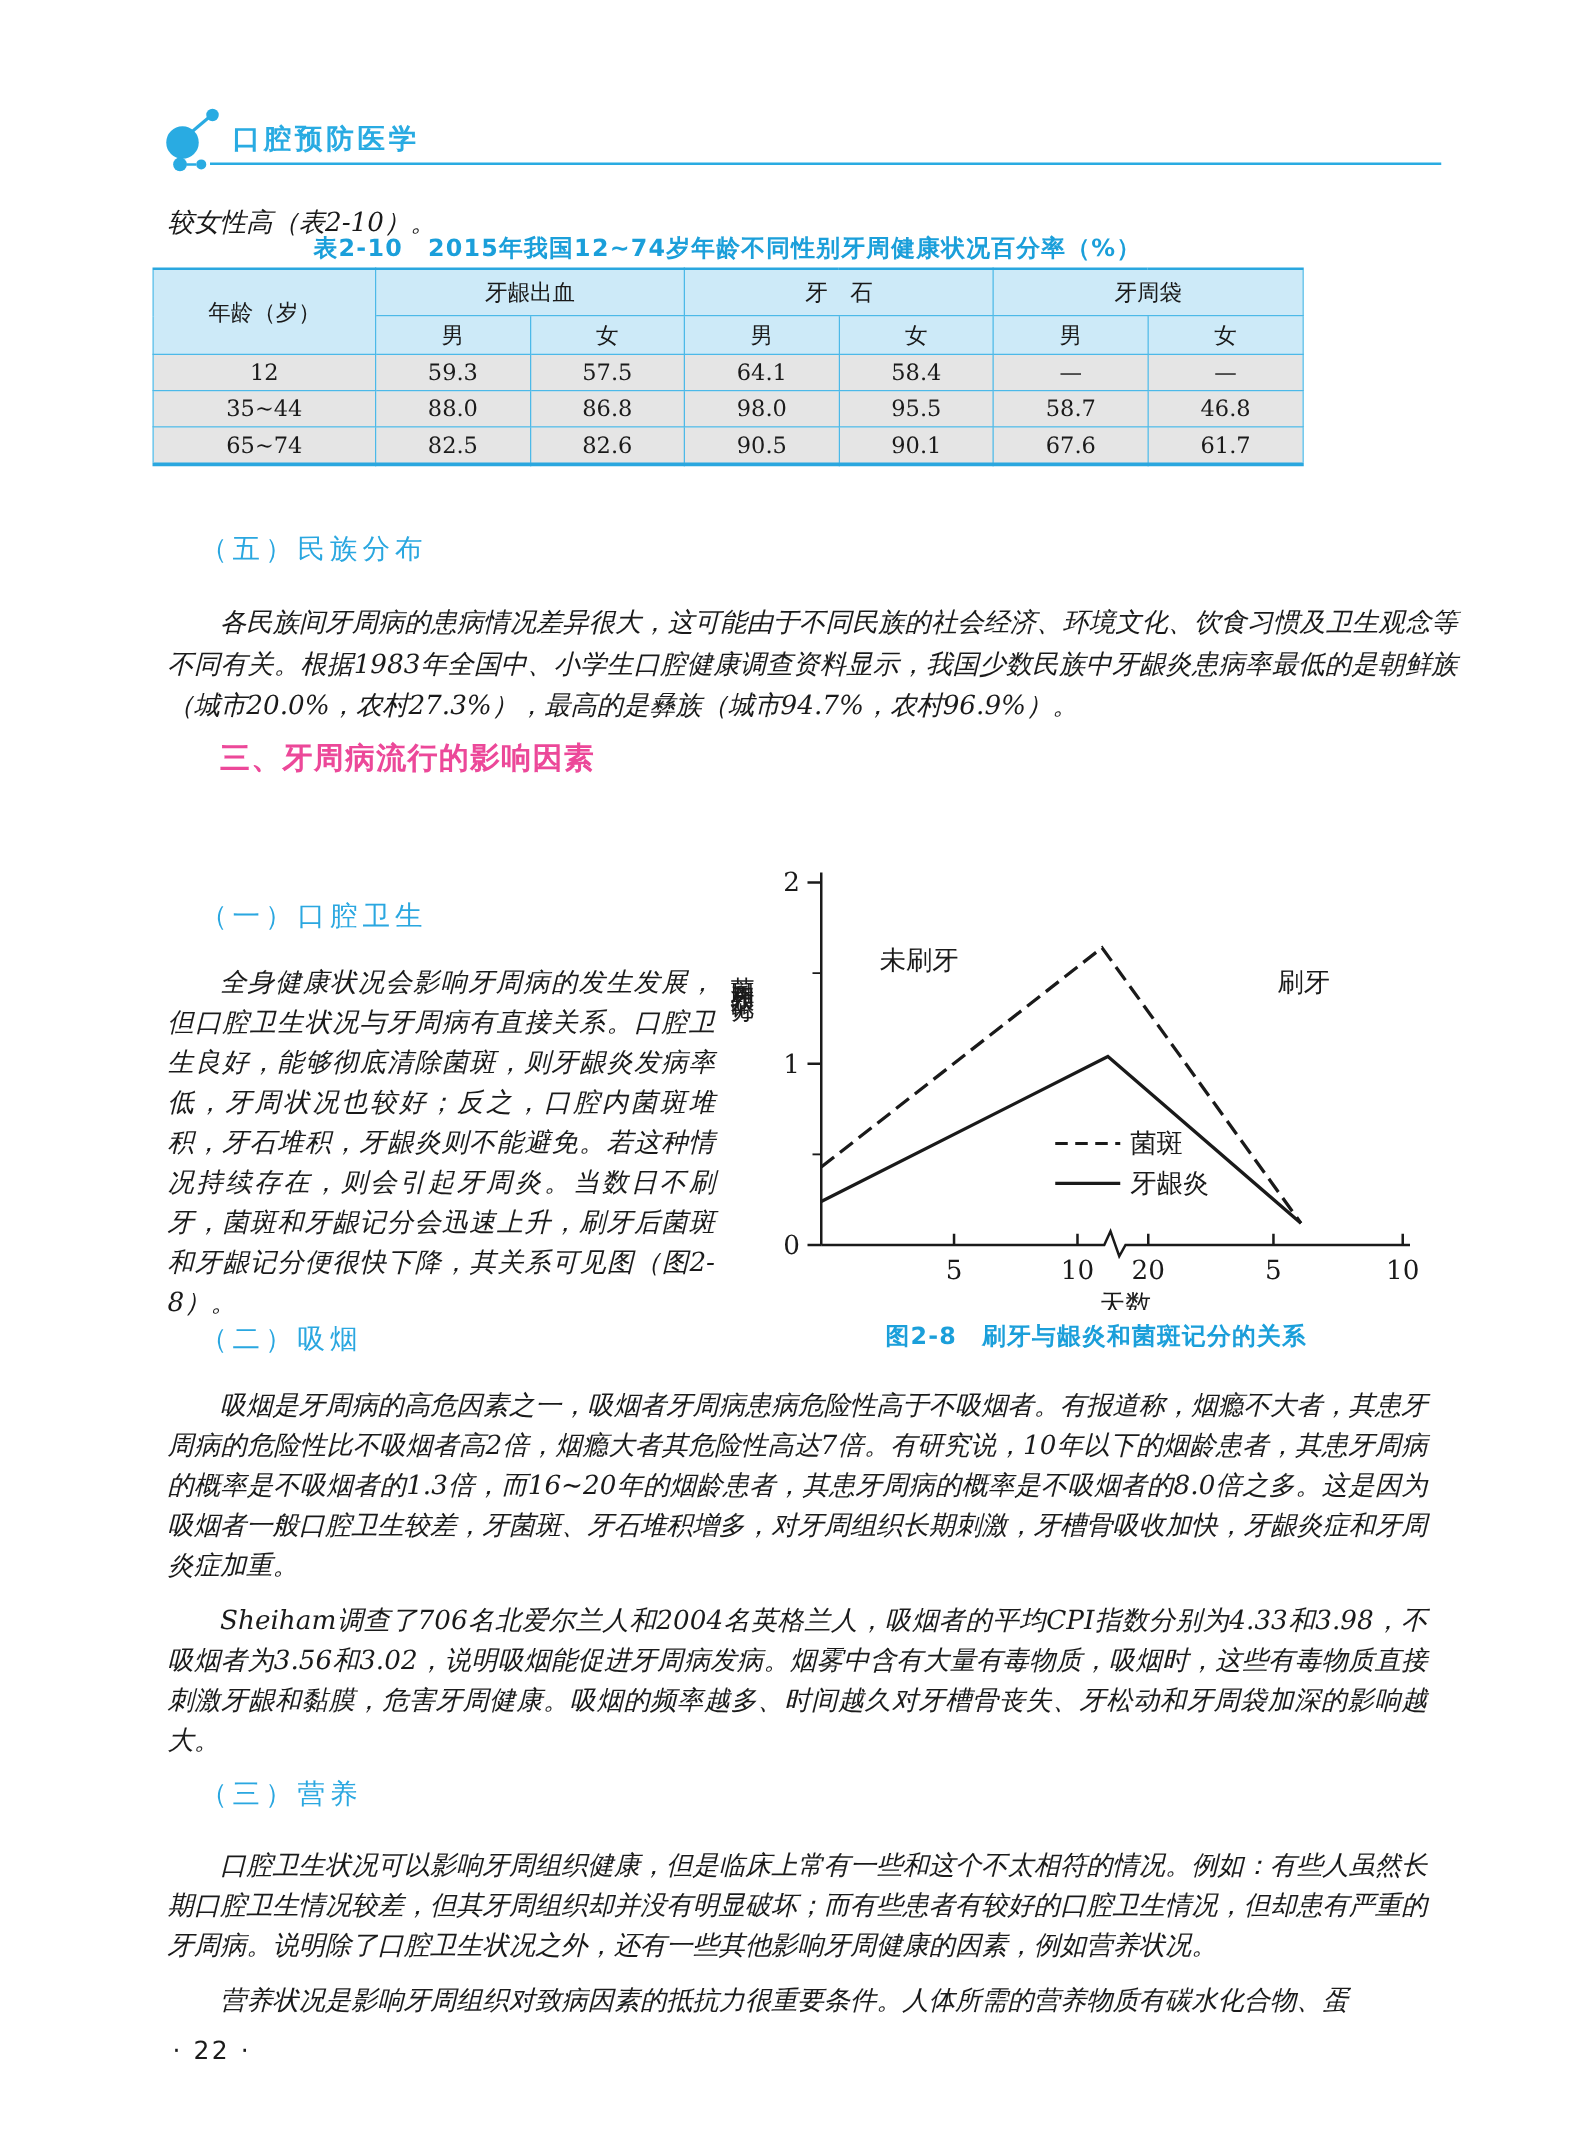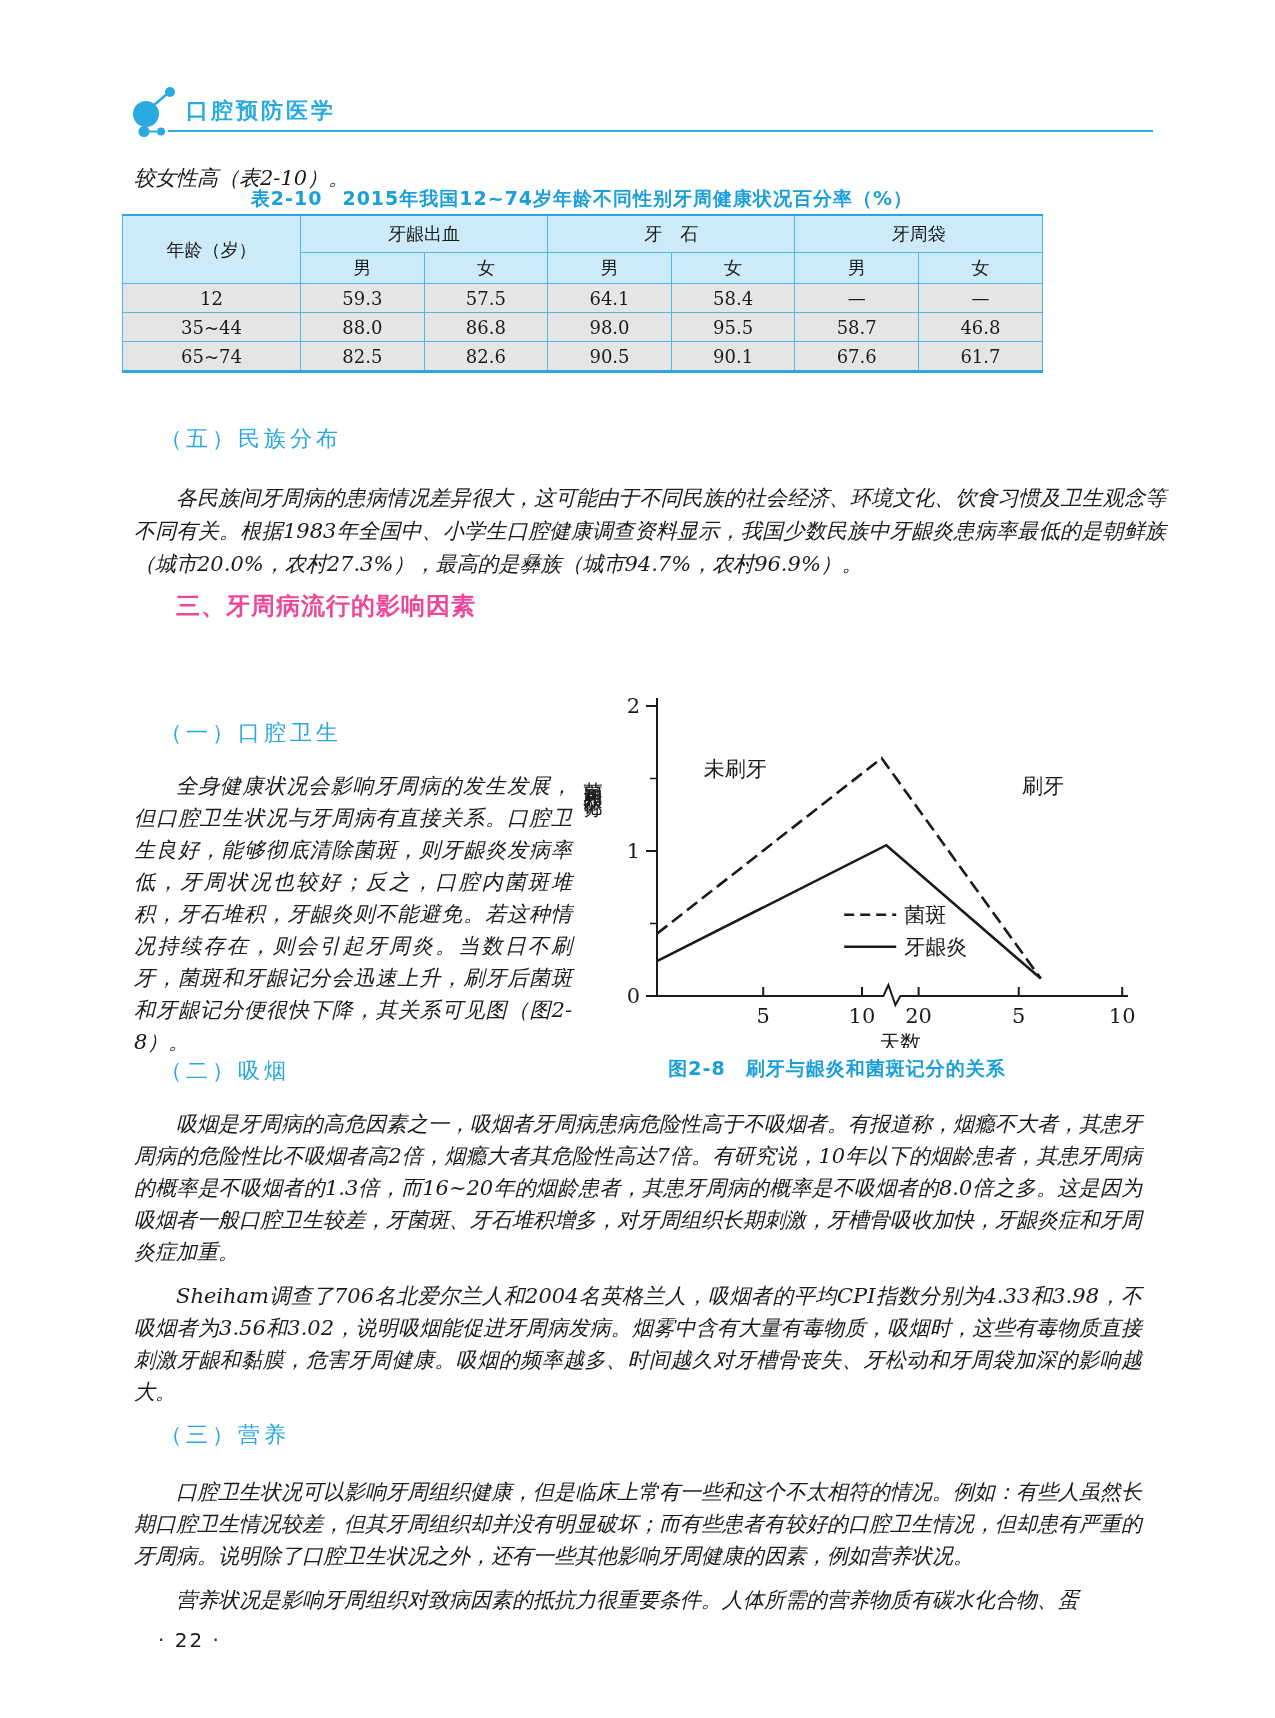--- a/index.html
+++ b/index.html
@@ -28,24 +28,24 @@
                font-weight:normal;padding:0;color:#1a1a1a;}
   .perio-table thead th{background:#cdeaf8;}
   .perio-table thead tr.gr th{height:36px;}
   .perio-table thead tr.sx th{height:30px;}
   .perio-table tbody td{height:28px;background:#e5e5e5;}
   
   .figure{position:absolute;left:545px;top:628px;width:612px;height:420px;}
   .figure svg{position:absolute;left:0;top:0;font-family:"DejaVu Serif","Liberation Serif",serif;}
   .y-axis-label{position:absolute;left:36px;top:138px;writing-mode:vertical-rl;font-size:19px;
                 letter-spacing:3px;color:#1a1a1a;}
-  .fig-caption{position:absolute;left:531px;top:1056px;width:612px;text-align:center;}
+  .fig-caption{position:absolute;left:571px;top:1056px;width:612px;text-align:center;}
   .tbl-caption{position:absolute;left:122px;top:186px;width:920px;text-align:center;}
   .page-number{position:absolute;left:138px;top:1628px;font-size:20px;letter-spacing:2px;
-               font-family:"DejaVu Sans","Liberation Sans",sans-serif;color:#1a1a1a;margin-left:20px;}
+               font-family:"DejaVu Sans","Liberation Sans",sans-serif;color:#1a1a1a;}
 </style>
 </head>
 <body>
 
 <div class="page">
 
   <svg class="abs" style="left:128px;top:82px;" width="55" height="58" viewBox="0 0 55 58">
     <circle cx="18" cy="32" r="13" fill="#29abe2"></circle>
     <line x1="26" y1="23" x2="39" y2="12" stroke="#29abe2" stroke-width="2.5"></line>
     <circle cx="42" cy="10" r="5" fill="#29abe2"></circle>

